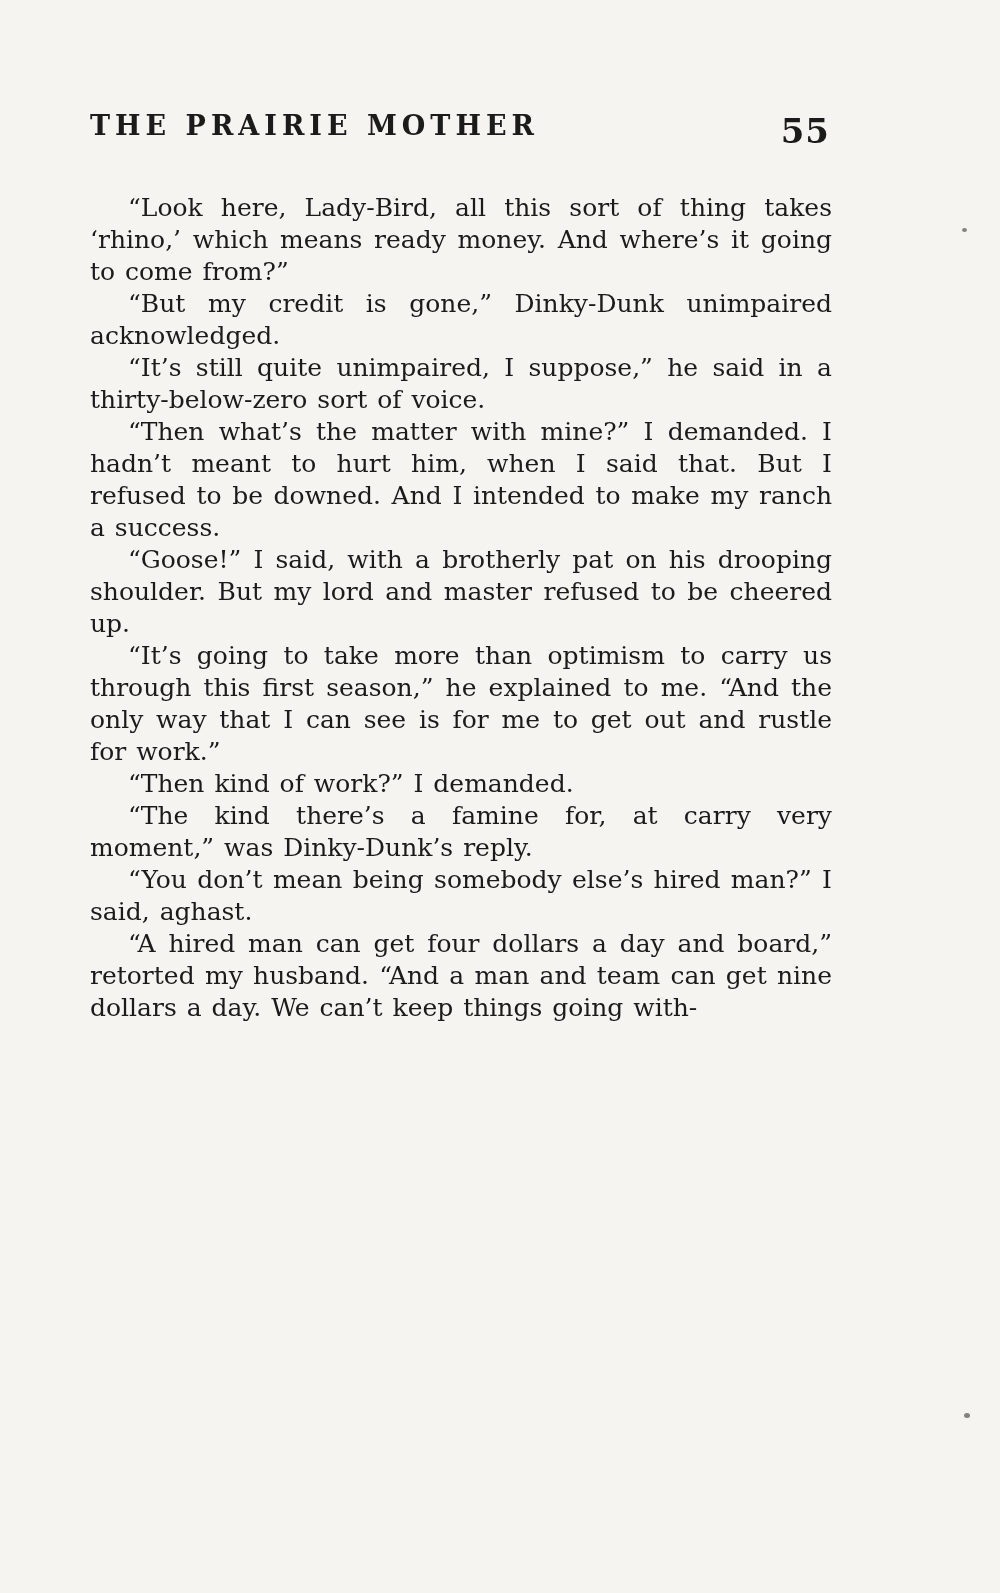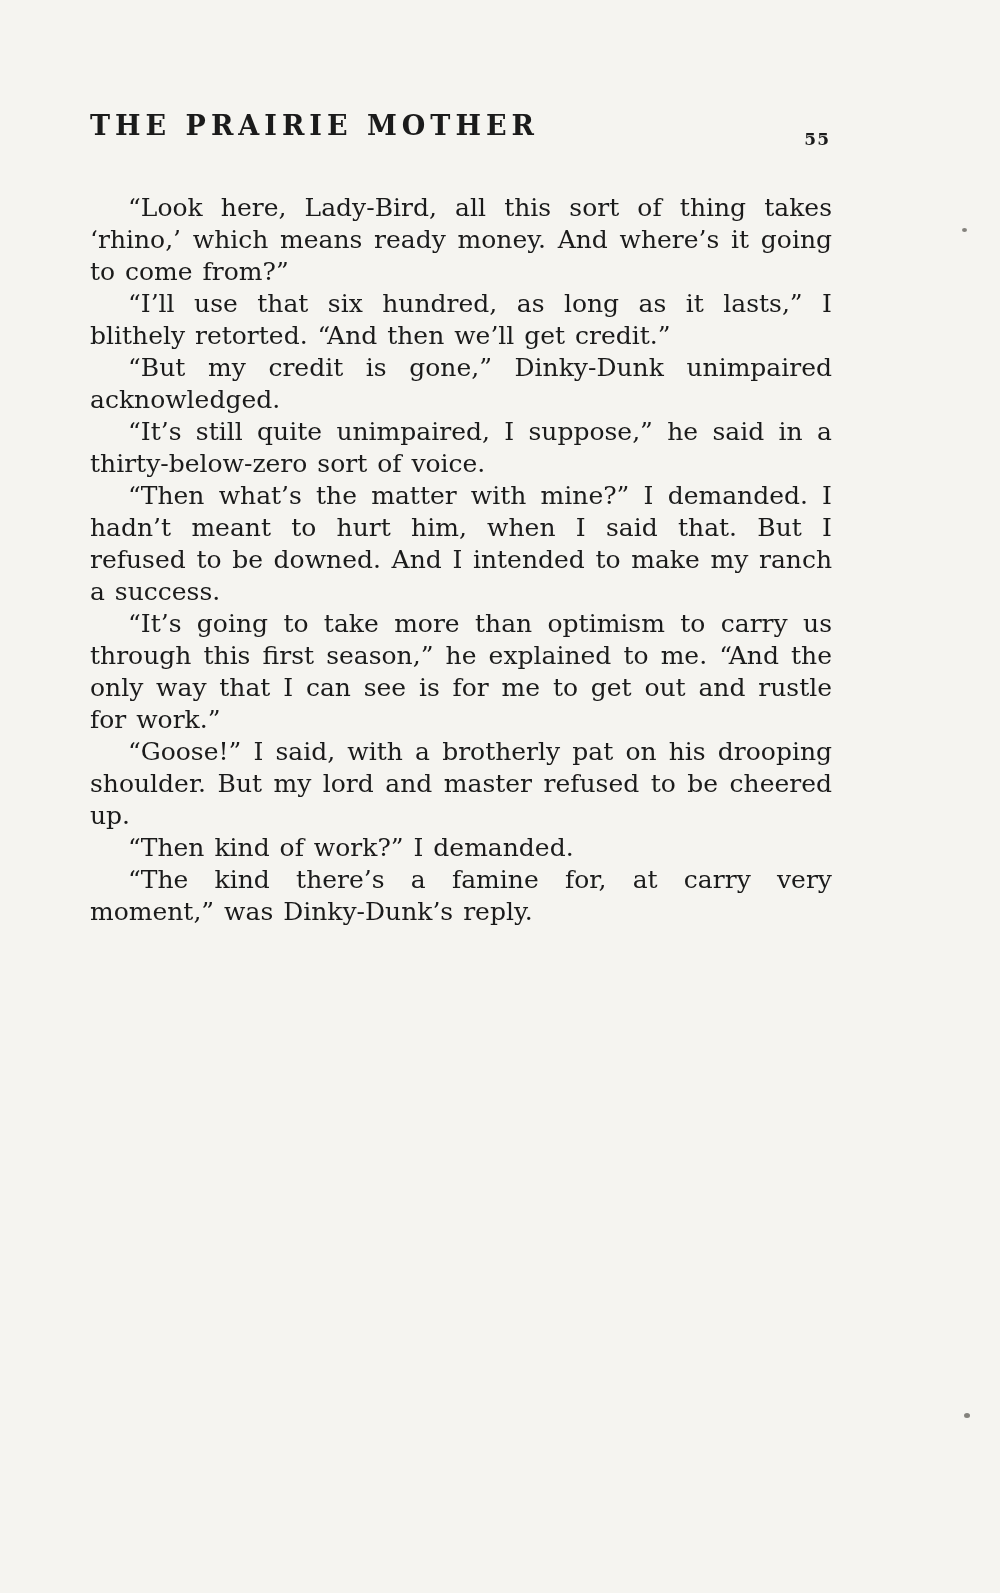--- a/index.html
+++ b/index.html
@@ -26,23 +26,23 @@
   .running-title {
     display: block;
     text-align: left;
     font-size: 27px;
     font-weight: 700;
     letter-spacing: 5px;
     white-space: nowrap;
   }
   .page-number {
     position: absolute;
-    top: 19px;
+    top: 1px;
     right: 170px;
-    font-size: 17px;
+    font-size: 34px;
     font-weight: 700;
     letter-spacing: 1px;
   }
   .body-text {
     margin-top: 46px;
     padding: 0 168px 0 90px;
     font-size: 25px;
     line-height: 32px;
     text-align: justify;
     word-spacing: 2px;
@@ -64,26 +64,27 @@
 
 <div class="page">
 
   <div class="running-header">
     <span class="running-title">THE PRAIRIE MOTHER</span>
     <span class="page-number">55</span>
   </div>
 
   <div class="body-text">
     <p>“Look here, Lady-Bird, all this sort of thing takes ‘rhino,’ which means ready money.  And where’s it going to come from?”</p>
-    <p>“I’ll use that six hundred, as long as it lasts,” I blithely retorted.  “And then we’ll get credit.”</p>
     <p>“But my credit is gone,” Dinky-Dunk unimpaired acknowledged.</p>
     <p>“It’s still quite unimpaired, I suppose,” he said in a thirty-below-zero sort of voice.</p>
     <p>“Then what’s the matter with mine?” I demanded.  I hadn’t meant to hurt him, when I said that.  But I refused to be downed.  And I intended to make my ranch a success.</p>
+    <p>“Goose!” I said, with a brotherly pat on his drooping shoulder.  But my lord and master refused to be cheered up.</p>
     <p>“It’s going to take more than optimism to carry us through this first season,” he explained to me. “And the only way that I can see is for me to get out and rustle for work.”</p>
-    <p>“Goose!” I said, with a brotherly pat on his drooping shoulder.  But my lord and master refused to be cheered up.</p>
     <p>“Then kind of work?” I demanded.</p>
     <p>“The kind there’s a famine for, at carry very moment,” was Dinky-Dunk’s reply.</p>
+    <p>“You don’t mean being somebody else’s hired man?” I said, aghast.</p>
+    <p>“A hired man can get four dollars a day and board,” retorted my husband.  “And a man and team can get nine dollars a day.  We can’t keep things going with-</p>
   </div>
 
   <div class="speck speck-1"></div>
   <div class="speck speck-2"></div>
 
 </div>
 
 </body></html>

